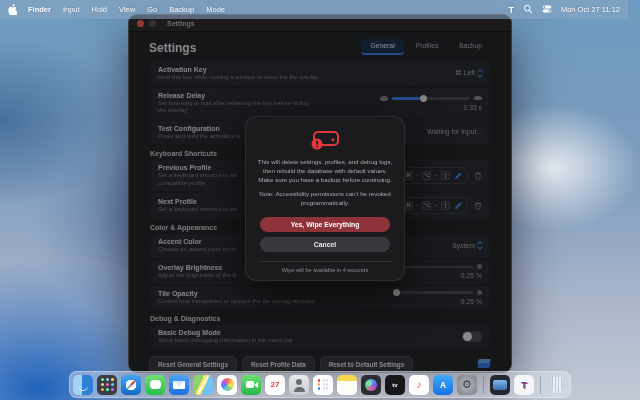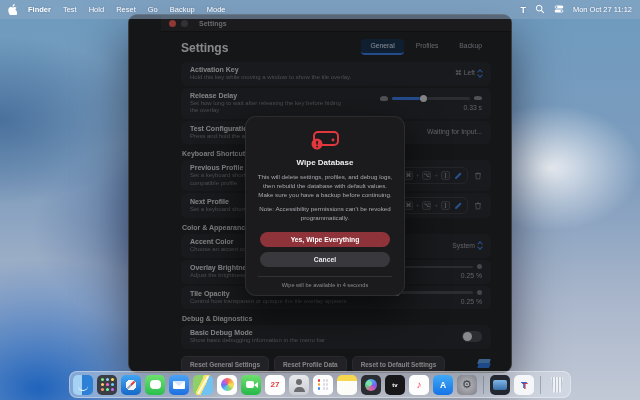--- a/index.html
+++ b/index.html
@@ -7,36 +7,36 @@
   .desktop { position:absolute; inset:0; width:640px; height:400px;
     background:
       radial-gradient(130px 90px at 86% 42%, rgba(238,241,245,.95), rgba(238,241,245,0) 70%),
       radial-gradient(230px 150px at 58% 72%, rgba(178,156,206,.9), rgba(178,156,206,0) 70%),
       radial-gradient(270px 180px at 6% 97%, rgba(23,94,186,.95), rgba(23,94,186,0) 72%),
       radial-gradient(210px 140px at 28% 58%, rgba(43,77,138,.55), rgba(43,77,138,0) 70%),
       radial-gradient(200px 120px at 0% 30%, rgba(40,84,134,.6), rgba(40,84,134,0) 70%),
       linear-gradient(180deg,#6d9bbf 0%,#7f9cbd 45%,#a9b6cb 75%,#c2c9d6 100%);
   }
   
-  .menubar { position:absolute; top:0; left:0; right:0; height:19px; z-index:30;
+  .menubar { position:absolute; top:0; left:0; right:12px; height:19px; z-index:30;
     background:rgba(140,168,196,.55); display:flex; align-items:center; padding:0 8px;
     color:#fff; font-size:7.5px; text-shadow:0 0 2px rgba(0,0,60,.25); }
   .apple { width:10px; height:11px; margin-right:10px; display:flex; align-items:center; }
   .apple svg { width:9px; height:11px; fill:#fff; }
   #menu-items { display:flex; gap:12px; align-items:center; }
   .mb-item { cursor:default; }
   .mb-item.bold { font-weight:bold; }
   .mb-right { margin-left:auto; display:flex; align-items:center; gap:9px; }
   .mb-t { font-weight:bold; font-size:9px; }
   .mb-ico svg { width:10px; height:10px; }
   .mb-clock { font-size:7.5px; }
   
   .win { position:absolute; left:128px; top:14px; width:384px; height:359px; z-index:10;
     background:#1f2124; border-radius:9px; border:1px solid rgba(255,255,255,.12);
-    box-shadow:0 20px 50px rgba(0,0,20,.55); overflow:hidden;padding-left:32px; }
+    box-shadow:0 20px 50px rgba(0,0,20,.55); overflow:hidden; }
   .titlebar { height:17px; display:flex; align-items:center; padding:0 8px;
     background:#2a2a2d; border-bottom:1px solid rgba(0,0,0,.45); }
   .tl { width:7px; height:7px; border-radius:50%; margin-right:5px; }
   .tl.red { background:#ff5f57; }
   .tl.gray { background:#54555a; }
   .tb-title { font-size:7px; font-weight:bold; color:#b8b9bd; margin-left:6px; }
   .header { display:flex; align-items:flex-end; justify-content:space-between; padding:7px 20px 5px; }
   .h-title { font-size:12px; font-weight:bold; color:#f1f1f4; }
   #tabs { display:flex; gap:3px; }
   .tab { font-size:6.8px; color:#b4b5ba; padding:3px 9px 4px; border-radius:4px;
@@ -159,23 +159,23 @@
 
   <div class="menubar">
     <span class="apple">
       <svg viewBox="0 0 14 17">
           <path d="M11.6 9.1c0-2 1.6-3 1.7-3-1-1.4-2.4-1.6-2.9-1.6-1.2-.1-2.4.7-3 .7-.6 0-1.6-.7-2.6-.7C3.4 4.5 2 5.3 1.2 6.6c-1.6 2.8-.4 6.9 1.1 9.2.8 1.1 1.7 2.4 2.9 2.3 1.2 0 1.6-.7 3-.7s1.8.7 3 .7c1.2 0 2-1.1 2.8-2.2.9-1.3 1.2-2.5 1.2-2.6 0 0-2.3-.9-2.4-3.5z"></path>
           <path d="M9.6 2.9c.6-.8 1-1.8.9-2.9-.9 0-1.9.6-2.5 1.3-.6.7-1 1.7-.9 2.8 1 0 2-.5 2.5-1.2z"></path>
         </svg>
     </span>
     <span id="menu-items">
         <span class="mb-item bold">Finder</span>
-        <span class="mb-item">Test</span>
+        <span class="mb-item">Input</span>
         <span class="mb-item">Hold</span>
-        <span class="mb-item">Reset</span>
+        <span class="mb-item">View</span>
         <span class="mb-item">Go</span>
         <span class="mb-item">Backup</span>
         <span class="mb-item">Mode</span>
       </span>
     <span class="mb-right">
       <span class="mb-t">T</span>
       <span class="mb-ico">
         <svg viewBox="0 0 12 12">
             <circle cx="5" cy="5" r="3.4" fill="none" stroke="#fff" stroke-width="1.2"></circle>
             <line x1="7.6" y1="7.6" x2="10.6" y2="10.6" stroke="#fff" stroke-width="1.3"></line>
@@ -389,21 +389,20 @@
   <div class="modal">
     <div class="m-icon">
       <svg width="34" height="24" viewBox="0 0 34 24">
         <rect x="6" y="4" width="24" height="13" rx="4" fill="none" stroke="#e0383e" stroke-width="2"></rect>
         <circle cx="25" cy="12" r="1.4" fill="#e0383e"></circle>
         <circle cx="9" cy="16" r="5.5" fill="#e0383e"></circle>
         <rect x="8.3" y="12.7" width="1.6" height="4" rx="0.8" fill="#1b1b1d"></rect>
         <circle cx="9.1" cy="18.6" r="0.9" fill="#1b1b1d"></circle>
       </svg>
     </div>
-    <div class="m-title">Wipe Database</div>
     <div class="m-body">This will delete settings, profiles, and debug logs, then rebuild the database with default values. Make sure you have a backup before continuing.</div>
     <div class="m-note">Note: Accessibility permissions can't be revoked programmatically.</div>
     <div class="m-btn m-confirm">Yes, Wipe Everything</div>
     <div class="m-btn m-cancel">Cancel</div>
     <div class="m-div"></div>
     <div class="m-footer">Wipe will be available in 4 seconds</div>
   </div>
 
   <div class="dock" id="dock">
       <div class="dock-icon di-finder"></div>

